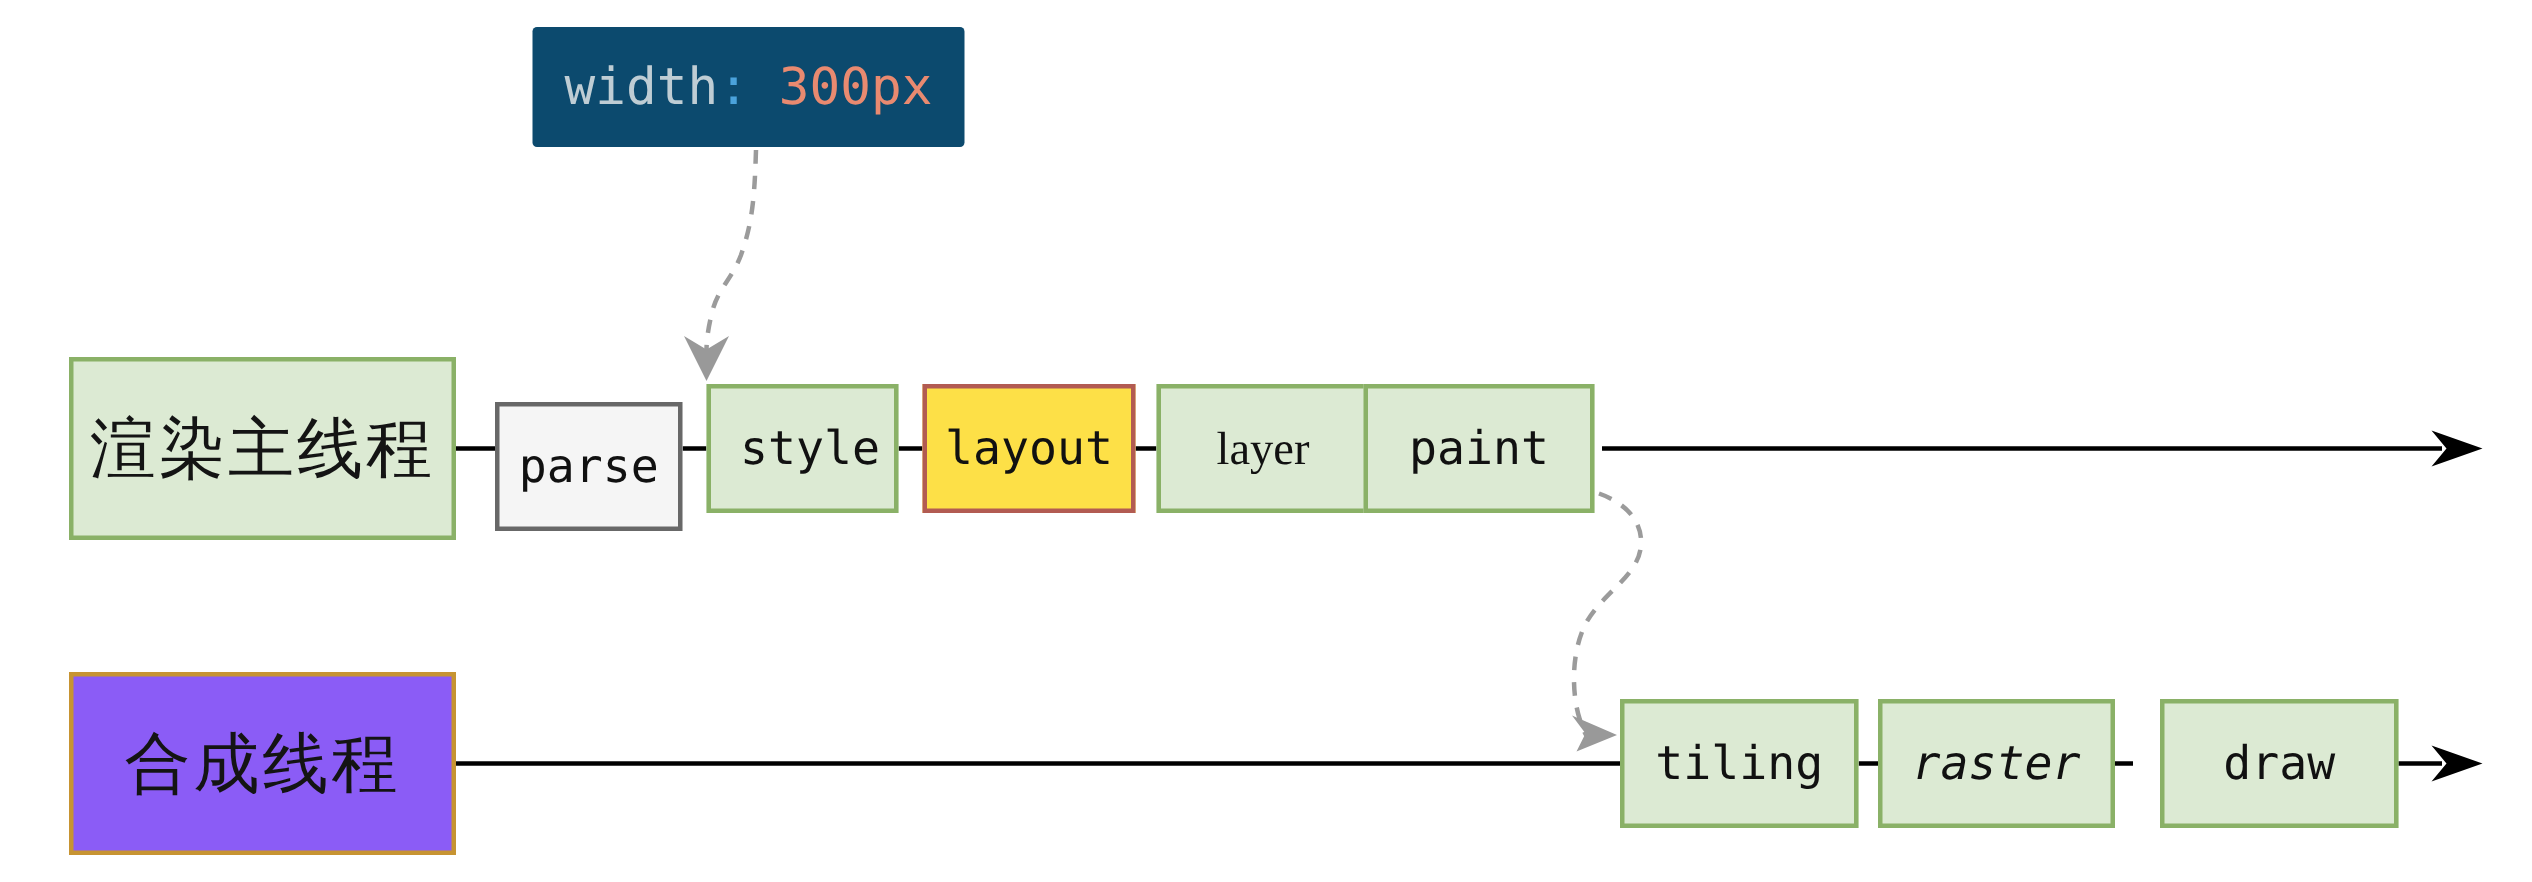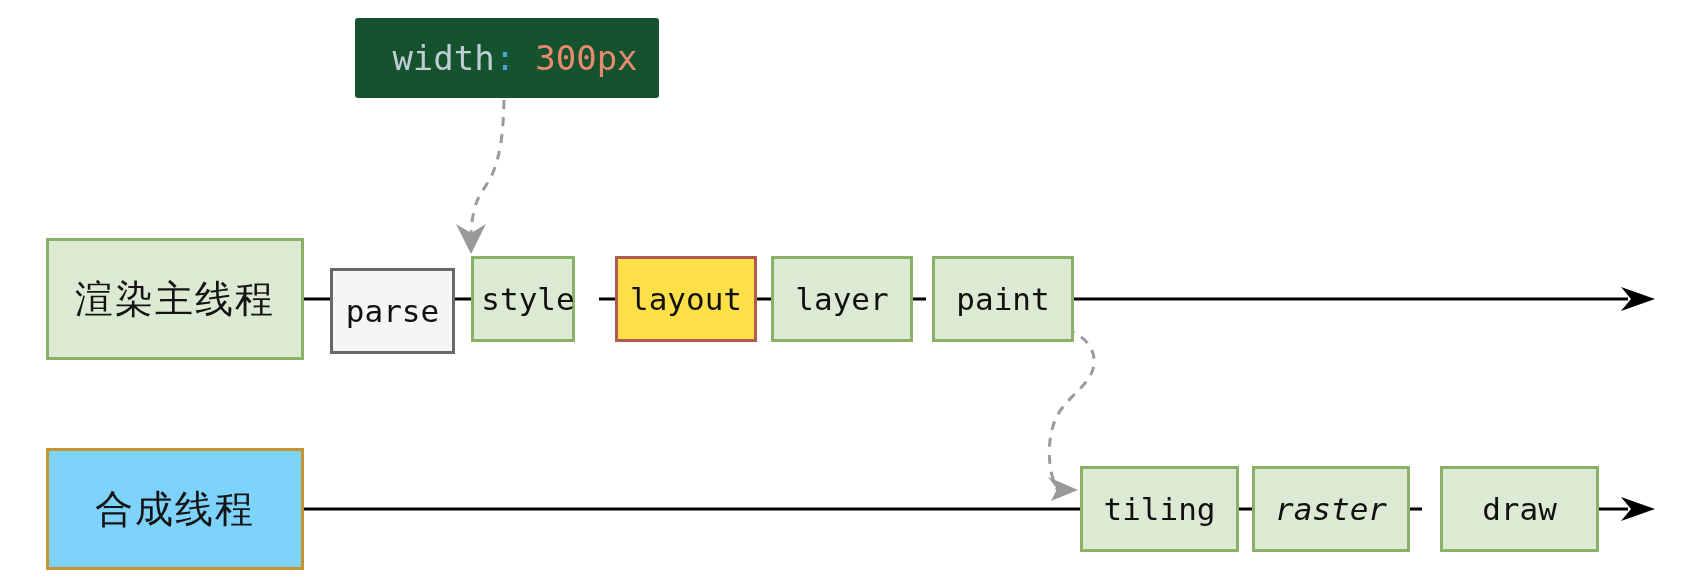--- a/index.html
+++ b/index.html
@@ -8,54 +8,53 @@
     width:1688px;height:588px;
     background:#ffffff;
     overflow:hidden;
     font-family:"DejaVu Sans Mono","Liberation Mono",monospace;
   }
   #wires{position:absolute;left:0;top:0;z-index:0;}
 
   
   .tooltip{
     position:absolute;left:355px;top:18px;width:288px;height:80px;
-    background:#14532d;border-radius:3px;
+    background:#0c4a6e;border-radius:3px;
     display:flex;align-items:center;justify-content:center;
     font-size:34px;font-weight:500;white-space:pre;
     z-index:2;
-    padding-left:16px;
   }
   .tooltip .prop{color:#bfcdd4;}
   .tooltip .sep{color:#4ba3dc;}
   .tooltip .val{color:#e98a70;margin-left:20px;}
 
   
   .node{
     position:absolute;box-sizing:border-box;
     display:flex;align-items:center;justify-content:center;
     font-size:31px;color:#111;z-index:1;
     border:3px solid;
   }
   .node.green {background:#dcead3;border-color:#8ab167;}
   .node.red   {background:#fde047;border-color:#b25b52;}
   .node.gray  {background:#f5f5f5;border-color:#686868;margin-top:12px;}
-  .node.orange{background:#7dd3fc;border-color:#c79432;}
+  .node.orange{background:#8b5cf6;border-color:#c79432;}
 
   .thread-label{
     font-family:"Liberation Sans","DejaVu Sans",sans-serif;
-    font-size:38px;font-weight:500;letter-spacing:2px;color:#141414;
+    font-size:44px;font-weight:500;letter-spacing:2px;color:#141414;
   }
 
   
   .r1{top:256px;height:86px;}
   .b-parse {left:330px;width:125px;}
-  .b-style {left:471px;width:104px;padding-left:10px;}
+  .b-style {left:471px;width:128px;padding-left:10px;}
   .b-layout{left:615px;width:142px;}
-  .b-layer {left:771px;width:142px;}
-  .b-paint {left:932px;width:142px;}
+  .b-layer {left:771px;width:142px;font-family:Liberation Serif, serif;}
+  .b-paint {left:909px;width:154px;}
   .t-render{left:46px;top:238px;width:258px;height:122px;}
 
   
   .r2{top:466px;height:86px;}
   .b-tiling{left:1080px;width:159px;}
   .b-raster{left:1252px;width:158px;font-style:italic;}
   .b-draw  {left:1422px;width:159px;margin-left:18px;}
   .t-comp  {left:46px;top:448px;width:258px;height:122px;}
 </style>
 </head>

